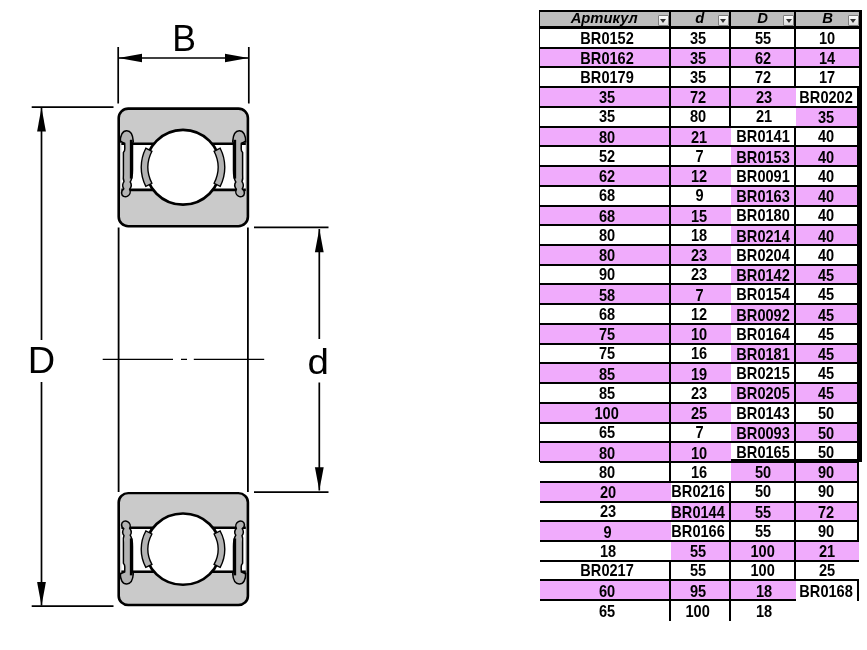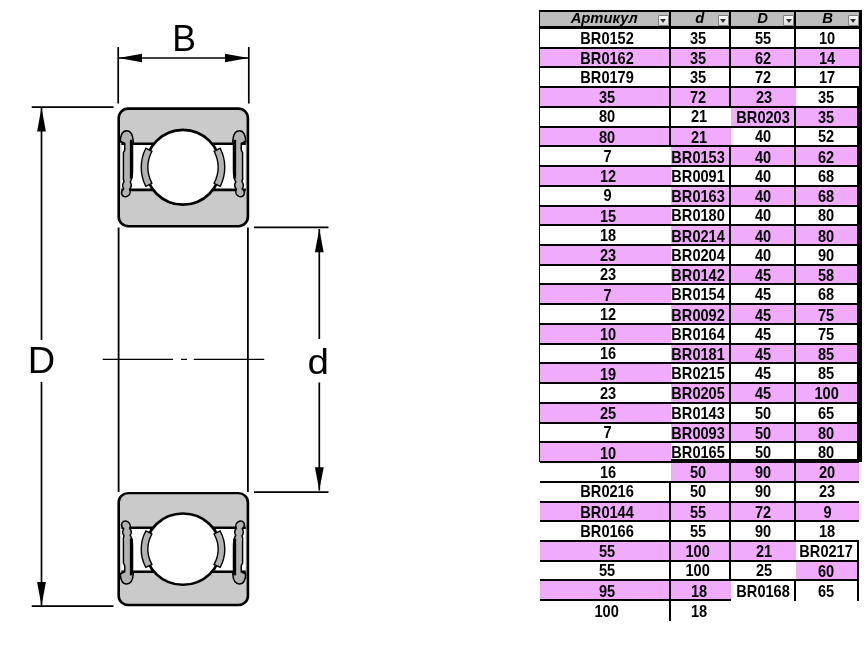--- a/index.html
+++ b/index.html
@@ -139,40 +139,43 @@
     </div>
     <div class="c g">
       <b>35</b>
     </div>
     <div class="c g">
       <b>72</b>
     </div>
     <div class="c g lc">
       <b>23</b>
     </div>
+  <div class="c">
+      <b>BR0202</b>
+    </div>
     <div class="c">
       <b>35</b>
     </div>
     <div class="c">
       <b>80</b>
     </div>
     <div class="c lc">
       <b>21</b>
     </div>
-  <div class="c g">
-      <b>BR0203</b>
-    </div>
     <div class="c g">
       <b>35</b>
     </div>
     <div class="c g">
       <b>80</b>
     </div>
     <div class="c g lc">
       <b>21</b>
+    </div>
+  <div class="c">
+      <b>BR0141</b>
     </div>
     <div class="c">
       <b>40</b>
     </div>
     <div class="c">
       <b>52</b>
     </div>
     <div class="c lc">
       <b>7</b>
     </div>

